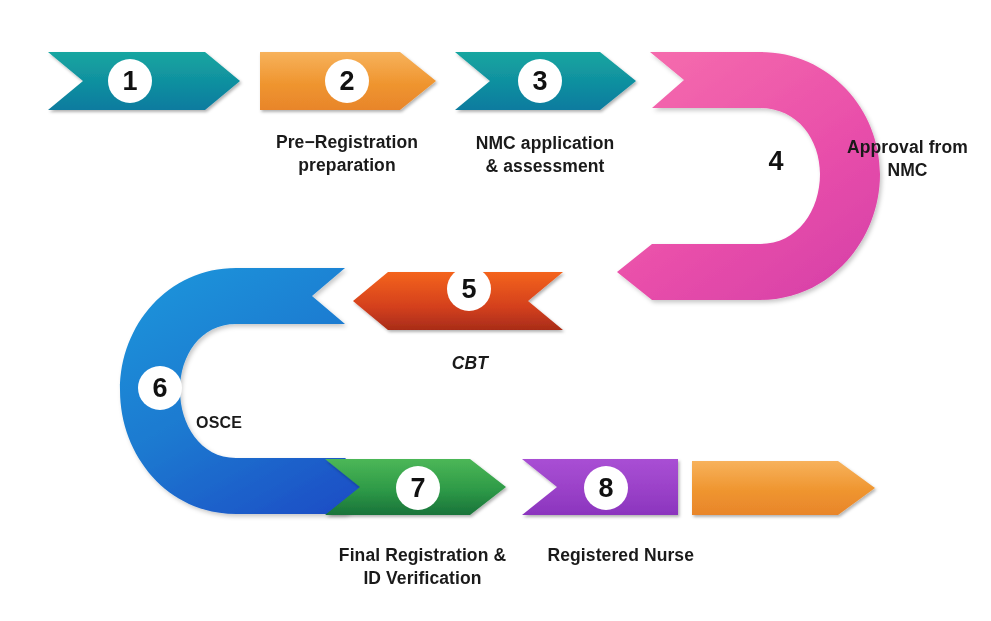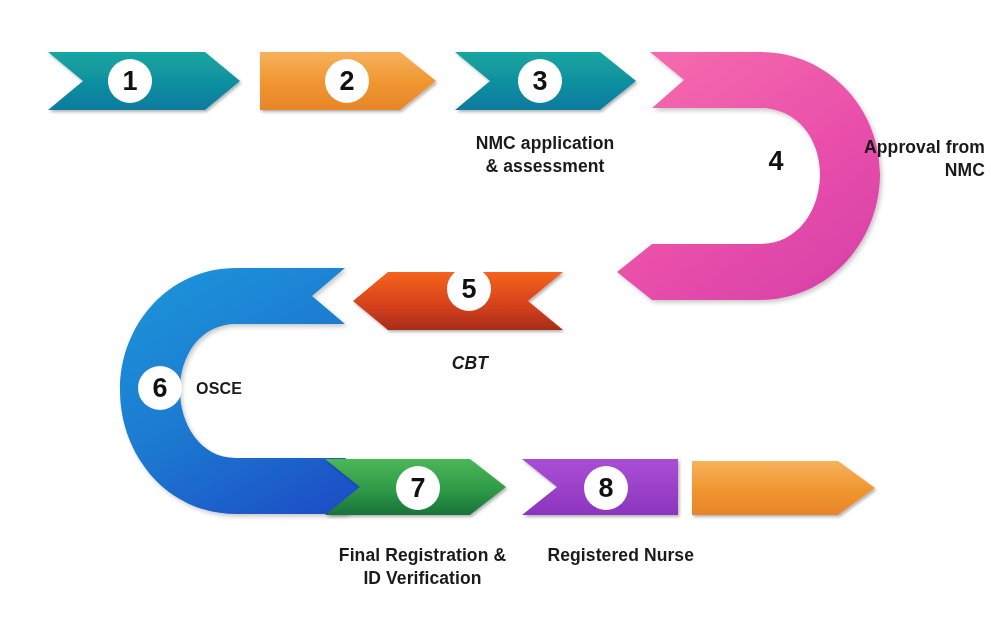--- a/index.html
+++ b/index.html
@@ -37,20 +37,21 @@
   }
   .inner-label {
     position: absolute;
     text-align: center;
     color: #1a1a1a;
     font-family: "Liberation Sans", sans-serif;
     font-size: 16px;
     font-weight: 600;
     line-height: 1.3;
     letter-spacing: 0.2px;
+    margin-top: 34px;
   }
   .badge-num {
     font-family: "Liberation Sans", sans-serif;
     font-size: 27px;
     font-weight: 700;
     fill: #111111;
   }
 </style>
 </head>
 <body>
@@ -197,25 +198,27 @@
       <circle cx="418" cy="488" r="22" fill="#ffffff"></circle>
       <text class="badge-num" x="418" y="488" text-anchor="middle" dominant-baseline="central">7</text>
     </g>
     <g>
       <circle cx="606" cy="488" r="22" fill="#ffffff"></circle>
       <text class="badge-num" x="606" y="488" text-anchor="middle" dominant-baseline="central">8</text>
     </g>
   </svg>
 
 
+  <div class="step-label" style="left:252px; top:131px; width:190px;">Pre−Registration
+preparation</div>
 
   <div class="step-label" style="left:450px; top:132px; width:190px;">NMC application
 &amp; assessment</div>
 
-  <div class="step-label" style="left:830px; top:136px; width:155px;text-align:right;">Approval from
+  <div class="step-label" style="left:830px; top:136px; width:155px;">Approval from
 NMC</div>
 
   <div class="step-label" style="left:400px; top:352px; width:140px;font-style:italic;">CBT</div>
 
   <div class="inner-label" style="left:196px; top:379px; width:100px; text-align:left;">OSCE</div>
 
   <div class="step-label" style="left:320px; top:544px; width:205px;">Final Registration &amp;
 ID Verification</div>
 
   <div class="step-label" style="left:518px; top:544px; width:176px;text-align:right;">Registered Nurse</div>

